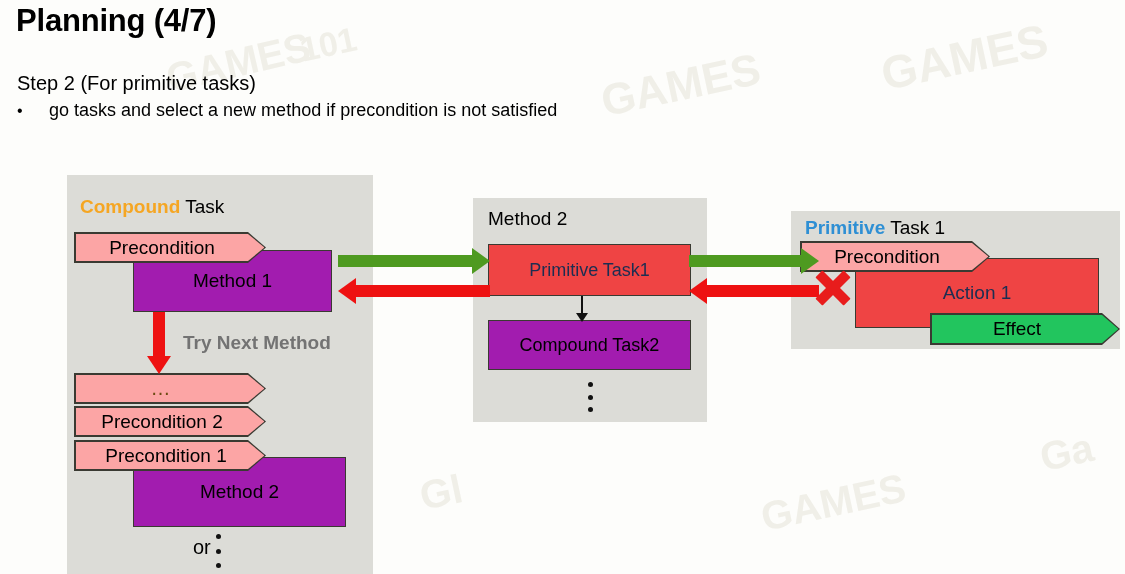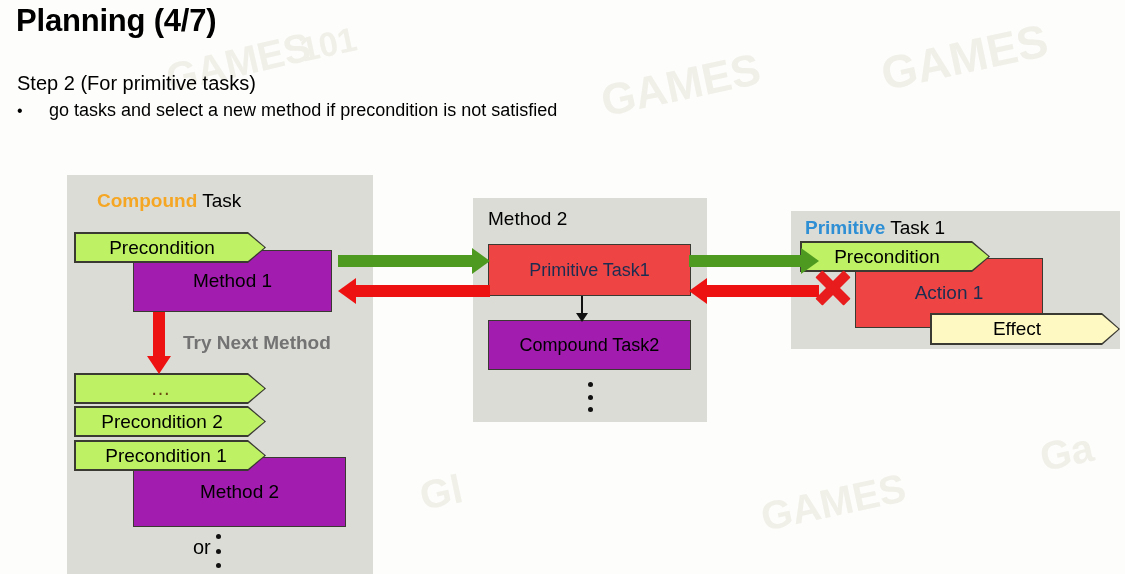--- a/index.html
+++ b/index.html
@@ -46,22 +46,22 @@
     position:absolute;left:1.6px;top:1.6px;right:1.6px;bottom:1.6px;
     display:flex;align-items:center;
     -webkit-clip-path:polygon(0 0, calc(100% - 17px) 0, 100% 50%, calc(100% - 17px) 100%, 0 100%);
     clip-path:polygon(0 0, calc(100% - 17px) 0, 100% 50%, calc(100% - 17px) 100%, 0 100%);
   }
   .chev-wrap .inner span{width:100%;text-align:center;white-space:nowrap;}
 
   .rect{border:1.5px solid #3a3a32;}
   .orange-fill{background:#a21caf;}
   .blue-fill{background:#ef4444;}
-  .yellow-fill{background:#bef264;}
-  .green-fill{background:#fef9c3;}
+  .yellow-fill{background:#fca5a5;}
+  .green-fill{background:#22c55e;}
 
   
   .harrow{position:absolute;z-index:4;}
   .harrow .bar{position:absolute;top:50%;transform:translateY(-50%);height:12px;}
   .harrow .head{position:absolute;top:50%;transform:translateY(-50%);
                 width:0;height:0;border-top:13px solid transparent;border-bottom:13px solid transparent;}
   .varrow{position:absolute;z-index:4;}
   .varrow .bar{position:absolute;left:50%;transform:translateX(-50%);width:12px;}
   .varrow .head{position:absolute;left:50%;transform:translateX(-50%);
                 width:0;height:0;border-left:12px solid transparent;border-right:12px solid transparent;}
@@ -98,21 +98,21 @@
 <div class="wm" style="left:1040px;top:430px;font-size:40px;transform:rotate(-12deg);">Ga</div>
 
 <div id="slide-title">Planning (4/7)</div>
 <div id="step-line">Step 2 (For primitive tasks)</div>
 <div id="bullet-row">
   <span class="dot">•</span>
   <span>go tasks and select a new method if precondition is not satisfied</span>
 </div>
 
 <div class="panel" style="left:67px;top:175px;width:306px;height:399px;"></div>
-<div class="panel-title" style="left:80px;top:190px;margin-left:17px;">
+<div class="panel-title" style="left:80px;top:196px;">
   <span class="kw-orange">Compound</span><span> Task</span>
 </div>
 
 <div class="shape rect orange-fill" style="left:133px;top:250px;width:199px;height:62px;z-index:2;">
   <span style="font-size:19px;">Method 1</span>
 </div>
 
 <div class="chev-wrap" style="left:74px;top:232px;width:192px;height:31px;background:#3a3a32;
             -webkit-clip-path:polygon(0 0, calc(100% - 18px) 0, 100% 50%, calc(100% - 18px) 100%, 0 100%);
             clip-path:polygon(0 0, calc(100% - 18px) 0, 100% 50%, calc(100% - 18px) 100%, 0 100%);">
@@ -181,21 +181,21 @@
     <i></i>
     <i></i>
     <i></i>
   </div>
 
 <div class="panel" style="left:791px;top:211px;width:329px;height:138px;"></div>
 <div class="panel-title" style="left:805px;top:217px;">
   <span class="kw-blue">Primitive</span><span> Task 1</span>
 </div>
 
-<div class="shape rect blue-fill" style="left:855px;top:258px;width:188px;height:70px;z-index:2;">
+<div class="shape rect blue-fill" style="left:855px;top:258px;width:244px;height:70px;z-index:2;">
   <span style="font-size:19px;color:#1b2e52;">Action 1</span>
 </div>
 
 <div class="chev-wrap" style="left:800px;top:241px;width:190px;height:31px;background:#3a3a32;
             -webkit-clip-path:polygon(0 0, calc(100% - 18px) 0, 100% 50%, calc(100% - 18px) 100%, 0 100%);
             clip-path:polygon(0 0, calc(100% - 18px) 0, 100% 50%, calc(100% - 18px) 100%, 0 100%);">
   <div class="inner yellow-fill">
     <span style="font-size:19px;padding-right:16px;">Precondition</span>
   </div>
 </div>

